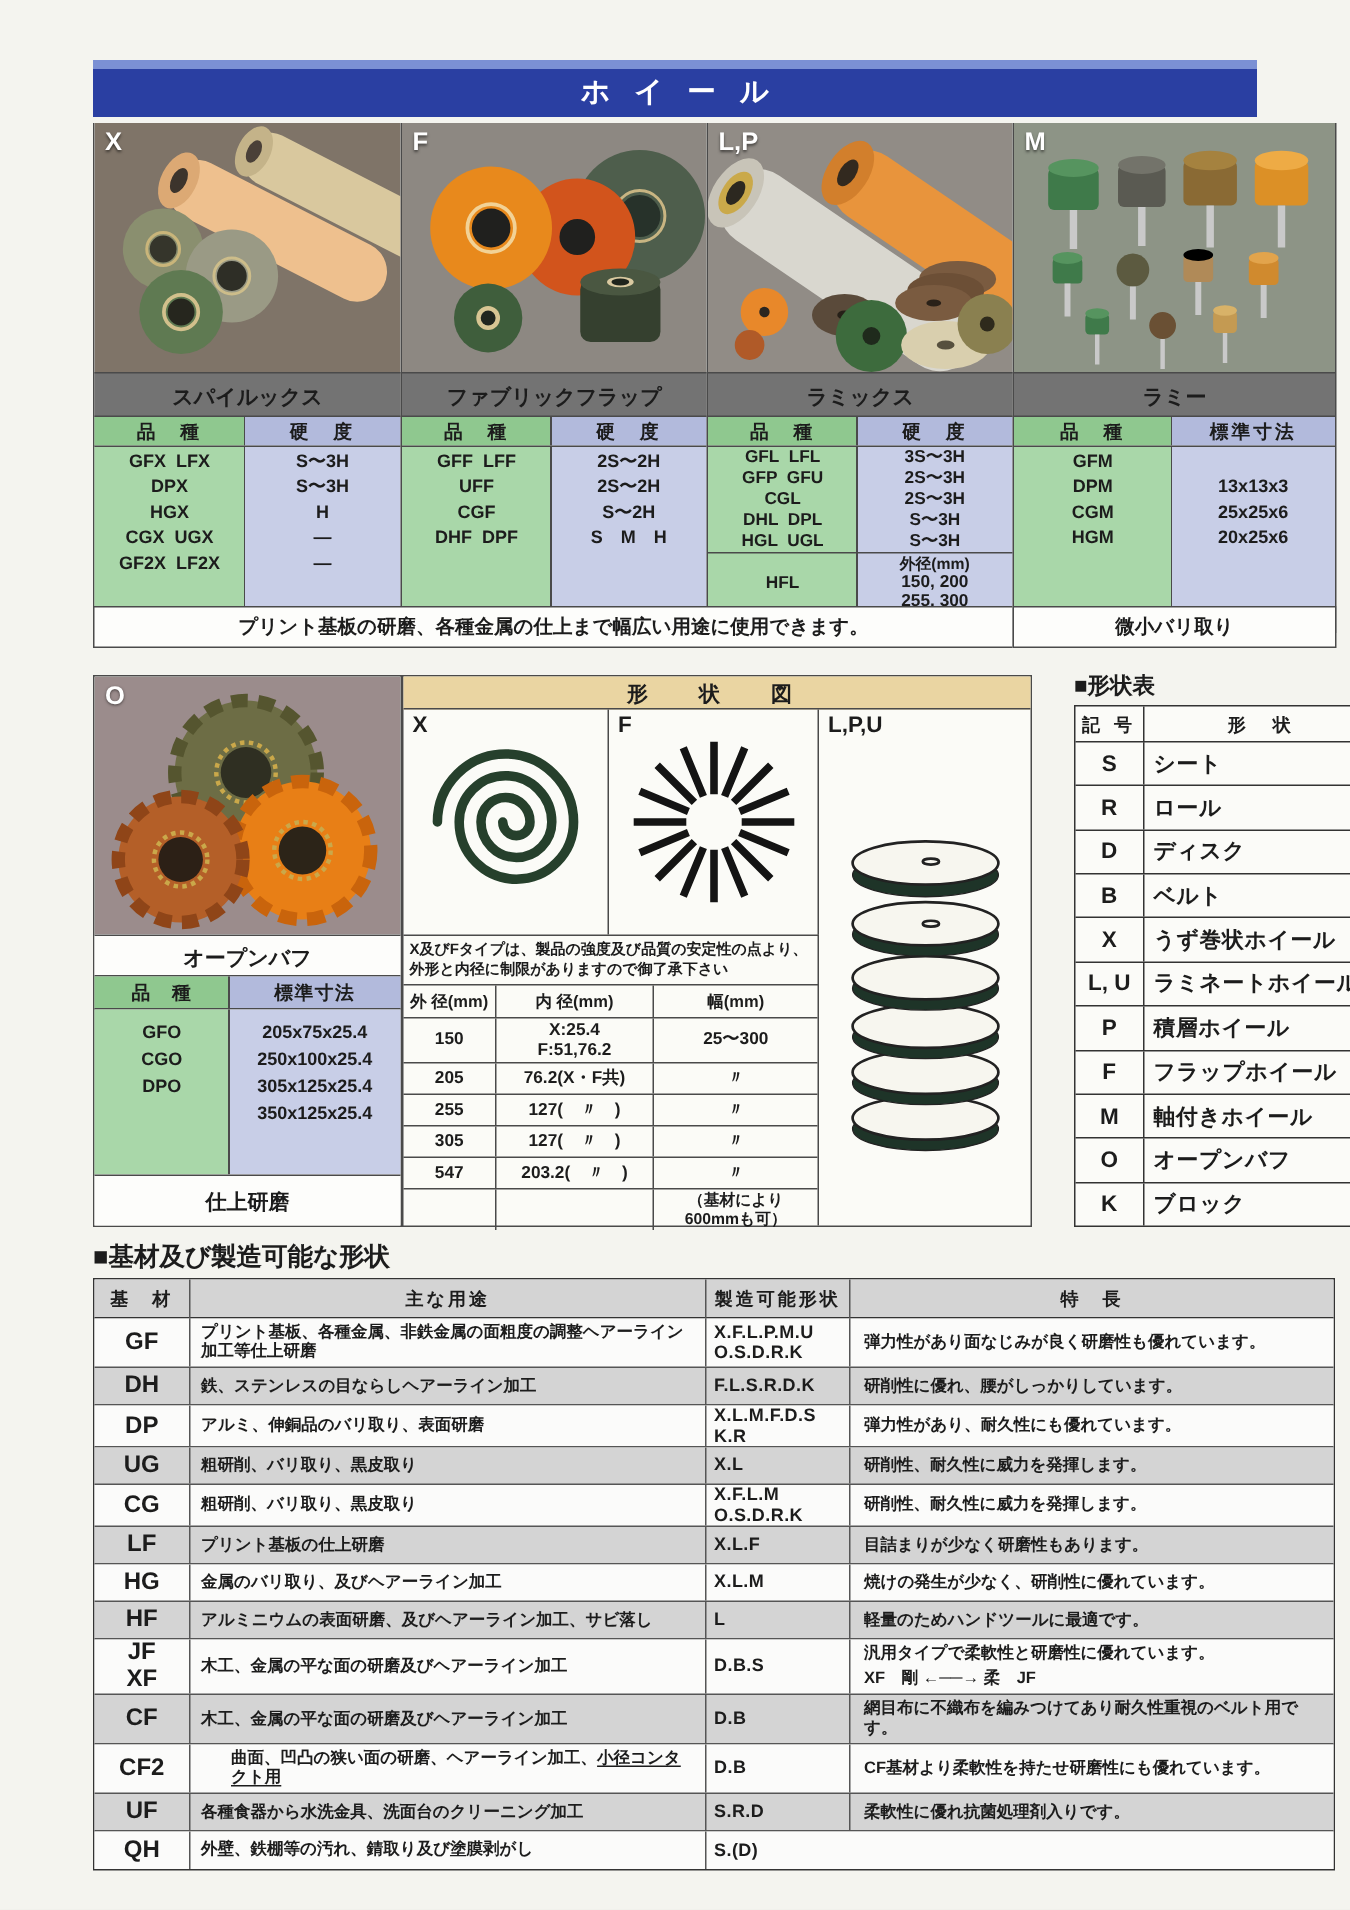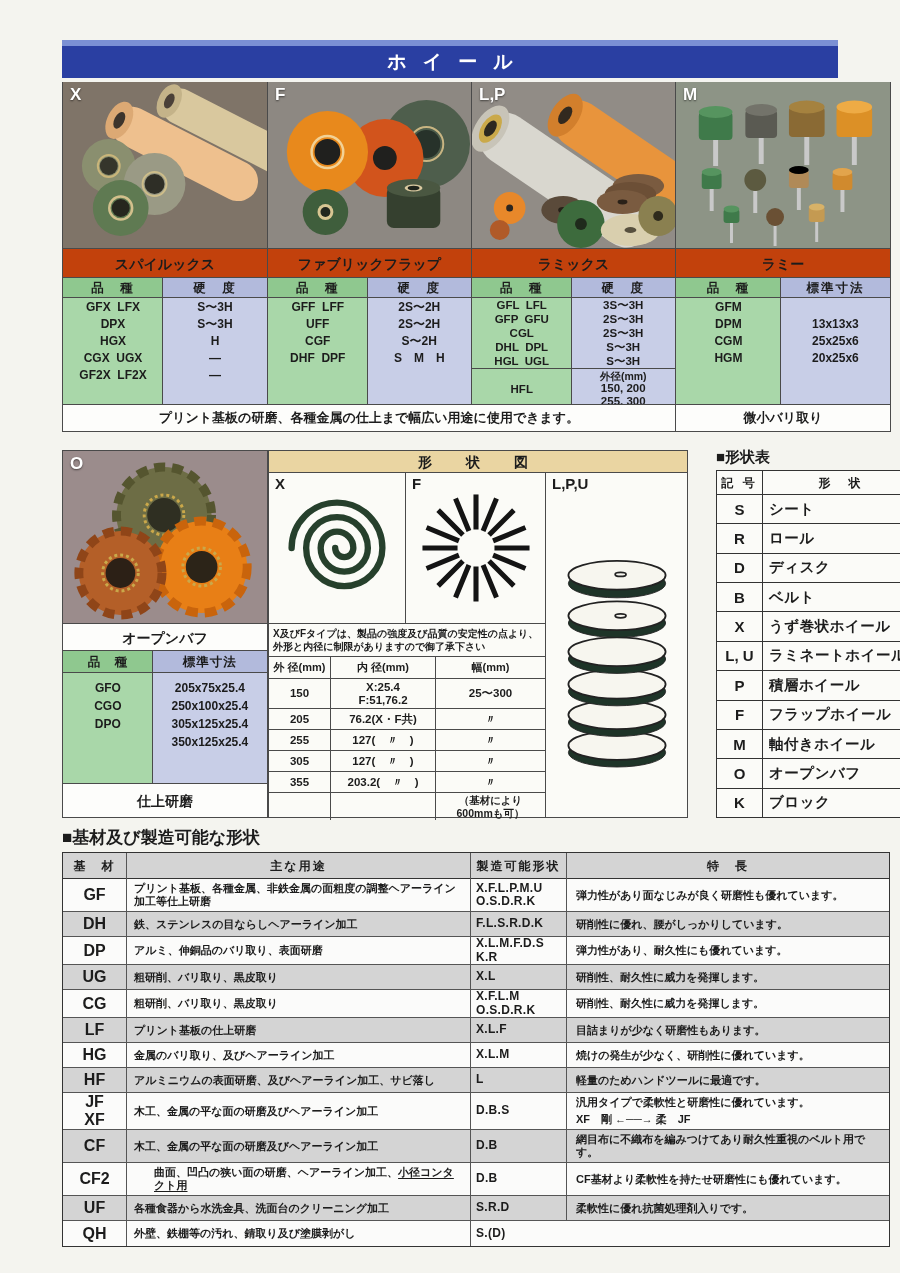--- a/index.html
+++ b/index.html
@@ -17,21 +17,21 @@
   #titlebar{position:absolute;left:62px;top:40px;width:776px;height:38px;background:var(--blue);border-top:6px solid var(--blue-stripe);}
   #titlebar .t{color:#fff;font-weight:bold;font-size:19px;letter-spacing:16px;text-align:center;line-height:31px;padding-left:16px;}
 
   
   #topgrid{position:absolute;left:62px;top:82px;width:829px;display:grid;grid-template-columns:205px 204px 204px 216px;}
   .prod{border-left:1px solid var(--bd);}
   .prod:last-child{border-right:1px solid var(--bd);}
   .photo{position:relative;height:166px;overflow:hidden;}
   .photo svg{display:block;width:100%;height:100%;}
   .pcode{position:absolute;left:7px;top:3px;color:#fff;font-weight:bold;font-size:17px;text-shadow:0 1px 2px rgba(0,0,0,.55);}
-  .pname{height:30px;line-height:30px;text-align:center;font-weight:bold;font-size:14px;background:#c2410c;border-top:1px solid var(--bd);border-bottom:1px solid var(--bd);}
+  .pname{height:30px;line-height:30px;text-align:center;font-weight:bold;font-size:14px;background:#737373;border-top:1px solid var(--bd);border-bottom:1px solid var(--bd);}
   .phead{display:grid;grid-template-columns:49% 51%;height:20px;background:linear-gradient(90deg,var(--green-dark) 0 calc(49% - .5px),var(--bd) calc(49% - .5px) calc(49% + .5px),var(--lav-dark) calc(49% + .5px) 100%);border-bottom:1px solid var(--bd);}
   .phead div{font-weight:bold;font-size:12.5px;line-height:20px;text-align:center;letter-spacing:2px;}
   .pbody{height:124px;display:grid;grid-template-columns:49% 51%;align-content:start;background:linear-gradient(90deg,var(--green) 0 calc(49% - .5px),var(--bd) calc(49% - .5px) calc(49% + .5px),var(--lav) calc(49% + .5px) 100%);}
   .pcell{font-weight:bold;font-size:12px;line-height:14px;padding:1.5px 0;text-align:center;white-space:pre;}
   .prod[data-product="2"] .pcell{font-size:11.5px;line-height:12px;padding:1px 0;}
   .pdivider{grid-column:1 / -1;border-top:1px solid var(--bd);height:0;}
   .pcell.hfl{display:flex;align-items:center;justify-content:center;min-height:38px;}
   .pcell.sp{padding:0;}
   .dimhead{font-weight:bold;font-size:10.5px;line-height:12px;}
   .dimline{font-weight:bold;font-size:11.5px;line-height:12.5px;}
@@ -450,21 +450,21 @@
             <div class="dc">255</div>
             <div class="dc">127(　〃　)</div>
             <div class="dc">〃</div>
           </div>
           <div class="dimrow">
             <div class="dc">305</div>
             <div class="dc">127(　〃　)</div>
             <div class="dc">〃</div>
           </div>
           <div class="dimrow">
-            <div class="dc">355</div>
+            <div class="dc">547</div>
             <div class="dc">203.2(　〃　)</div>
             <div class="dc">〃</div>
           </div>
           <div class="dimrow last">
             <div class="dc"></div>
             <div class="dc"></div>
             <div class="dc">（基材により
 600mmも可）</div>
           </div>
         </div>

